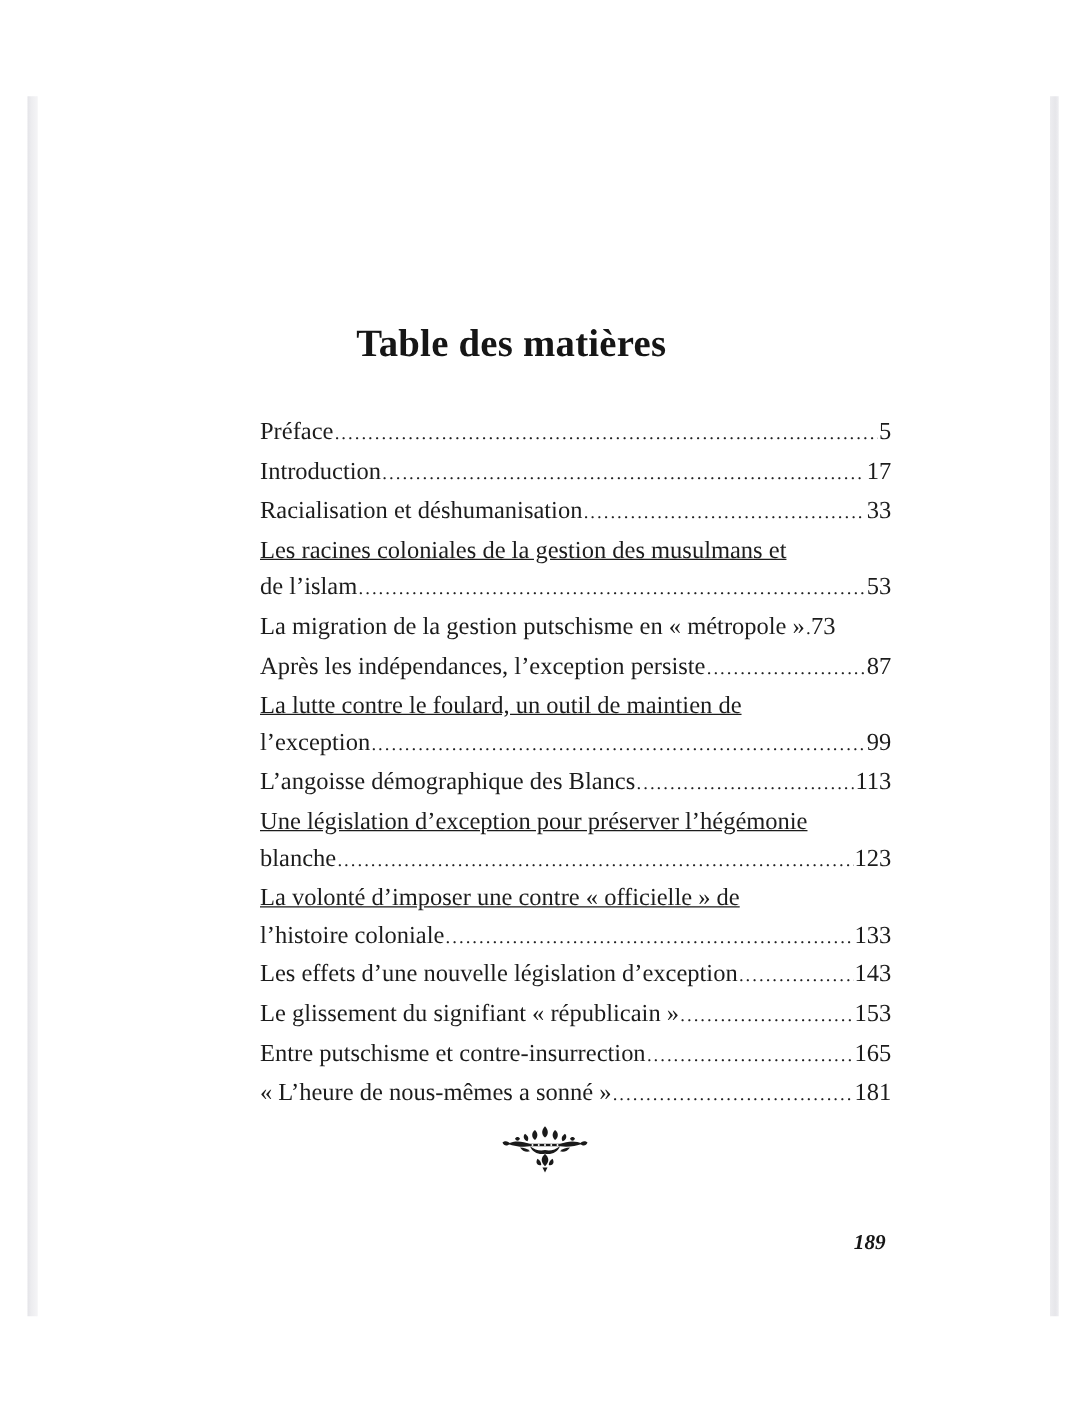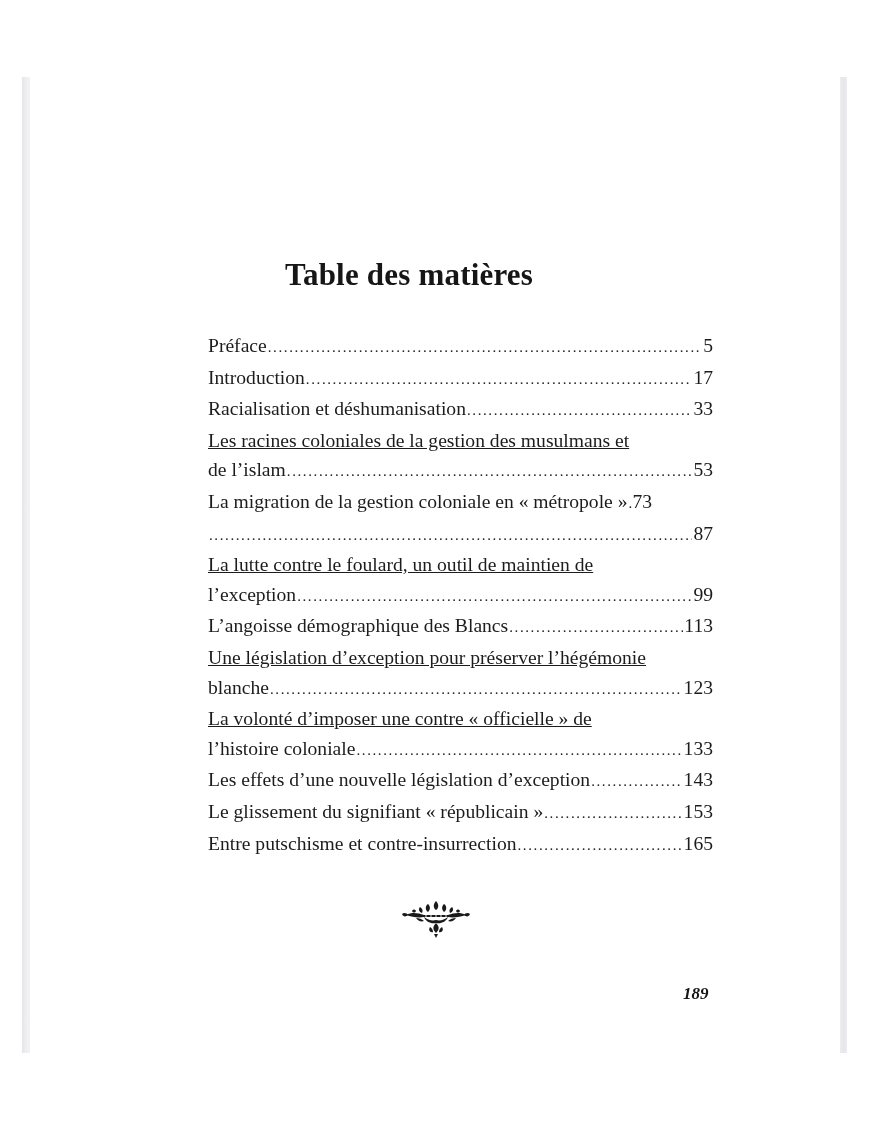--- a/index.html
+++ b/index.html
@@ -136,28 +136,29 @@
     <span class="toc-first">Les racines coloniales de la gestion des musulmans et</span>
     <div class="toc-line">
       <span class="toc-text">de l’islam</span>
       <span class="toc-leader"></span>
       <span class="toc-page">53</span>
     </div>
   </div>
 
   <div class="toc-entry">
     <div class="toc-line">
-      <span class="toc-text">La migration de la gestion coloniale en « métropole »</span>
+      <span class="toc-text">La migration de la gestion putschisme en « métropole »</span>
       <span class="toc-leader" style="flex:0 0 3px;"></span>
       <span class="toc-page">73</span>
     </div>
   </div>
 
   <div class="toc-entry">
     <div class="toc-line">
+      <span class="toc-text">Après les indépendances, l’exception persiste</span>
       <span class="toc-leader"></span>
       <span class="toc-page">87</span>
     </div>
   </div>
 
   <div class="toc-entry">
     <span class="toc-first">La lutte contre le foulard, un outil de maintien de</span>
     <div class="toc-line">
       <span class="toc-text">l’exception</span>
       <span class="toc-leader"></span>
@@ -208,20 +209,27 @@
   </div>
 
   <div class="toc-entry">
     <div class="toc-line">
       <span class="toc-text">Entre putschisme et contre-insurrection</span>
       <span class="toc-leader"></span>
       <span class="toc-page">165</span>
     </div>
   </div>
 
+  <div class="toc-entry">
+    <div class="toc-line">
+      <span class="toc-text">« L’heure de nous-mêmes a sonné »</span>
+      <span class="toc-leader"></span>
+      <span class="toc-page">181</span>
+    </div>
+  </div>
 </div>
 
 <div class="ornament">
   <svg width="72" height="42" viewBox="0 0 72 42" xmlns="http://www.w3.org/2000/svg">
     <g fill="#1a1a1a">
 
       <path d="M36 4 C33 7 33 11 36 13 C39 11 39 7 36 4 Z"></path>
       <path d="M28 7 C25 9 25 13 28 15 C30 13 31 10 28 7 Z"></path>
       <path d="M44 7 C47 9 47 13 44 15 C42 13 41 10 44 7 Z"></path>
       <path d="M20 10 C18 12 19 15 22 16 C23 14 23 12 20 10 Z"></path>

